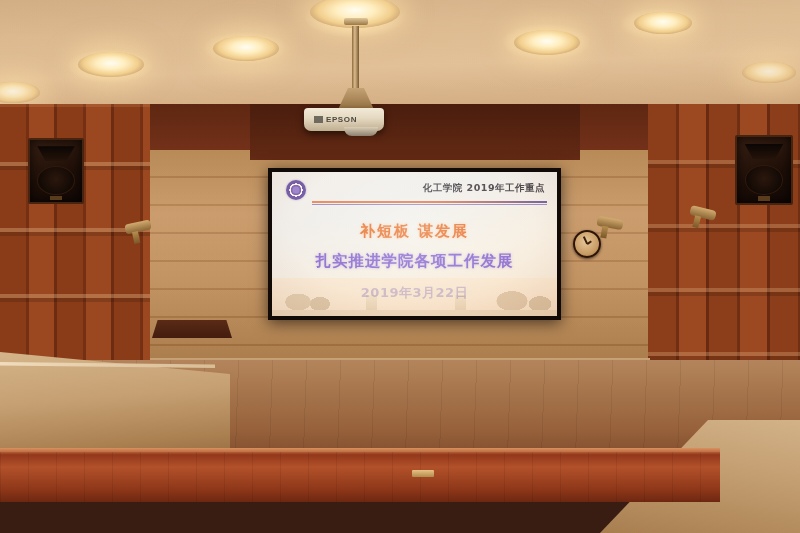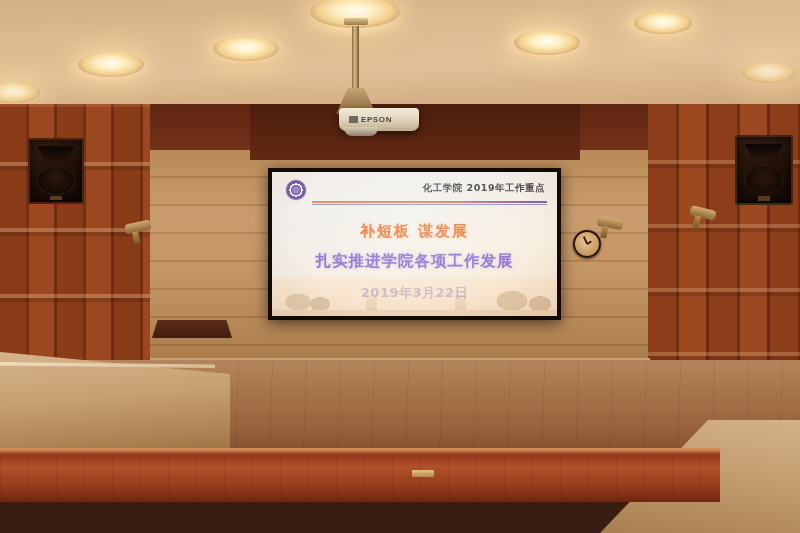--- a/index.html
+++ b/index.html
@@ -151,21 +151,21 @@
     position:absolute; left:336px; top:88px; width:40px; height:26px;
     background:linear-gradient(180deg,#c4a273,#8a6536);
     clip-path:polygon(30% 0,70% 0,100% 100%,0 100%);
   }
   .proj-top-brkt {
     position:absolute; left:344px; top:18px; width:24px; height:7px;
     background:linear-gradient(180deg,#e0c79c,#9b7946);
     border-radius:2px;
   }
   .projector {
-    position:absolute; left:339px; top:108px; width:80px; height:23px;
+    position:absolute; left:304px; top:108px; width:80px; height:23px;
     background:linear-gradient(180deg,#f2ead8 0%, #e4d8c0 45%, #bfae90 100%);
     border-radius:4px 4px 7px 7px;
     box-shadow:0 3px 7px rgba(0,0,0,.55);
   }
   .projector .brandrow {
     position:absolute; left:10px; top:7px; display:flex; align-items:center; gap:3px;
   }
   .projector .brandmark { width:9px; height:7px; background:#6f6a60; }
   .projector .brandtxt {
     font-size:8px; letter-spacing:.6px; color:#4d4840; font-weight:700;

